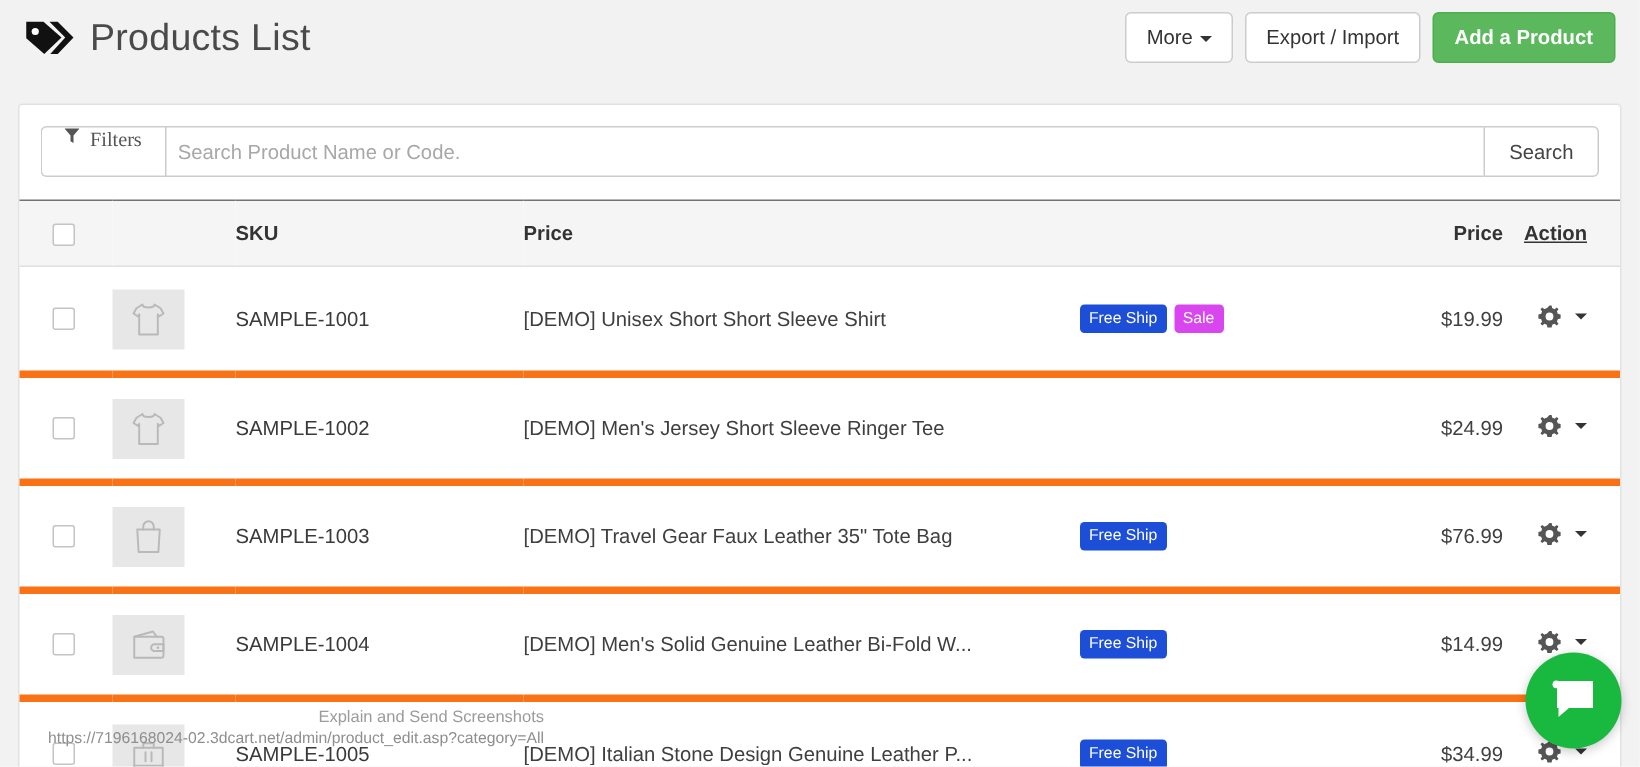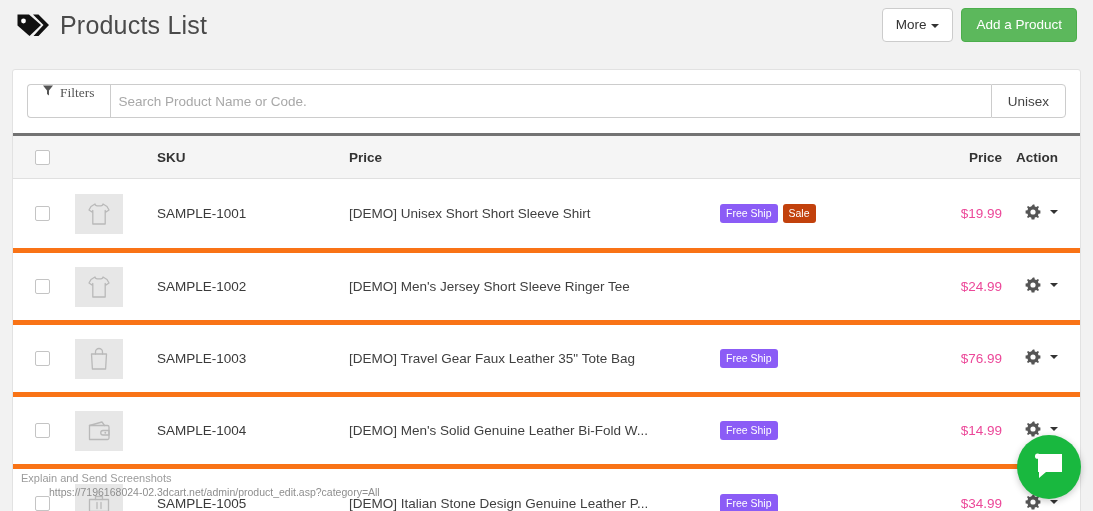--- a/index.html
+++ b/index.html
@@ -50,20 +50,21 @@
     background: #fff;
     color: #333;
     cursor: pointer;
     white-space: nowrap;
   }
   .btn-primary {
     background: #5cb85c;
     border-color: #4cae4c;
     color: #fff;
     padding: 9px 14px;
+    font-weight: bold;
   }
   .caret {
     display: inline-block;
     width: 0; height: 0;
     margin-left: 5px;
     vertical-align: middle;
     border-left: 4px solid transparent;
     border-right: 4px solid transparent;
     border-top: 4px solid #333;
   }
@@ -127,36 +128,36 @@
 
   
   table.products {
     width: 100%;
     border-collapse: collapse;
     margin-top: 15px;
     table-layout: fixed;
   }
   table.products thead th {
     background: #f5f5f5;
-    border-top: 3px solid #737373;
+    border-top: 1px solid #737373;
     border-bottom: 1px solid #e0e0e0;
     font-size: 13.5px;
     font-weight: 700;
     color: #333;
     text-align: left;
     padding: 13px 0;
     height: 44px;
   }
   .col-check  { width: 62px;  padding-left: 22px !important; }
   .col-img    { width: 82px; }
   .col-sku    { width: 192px; }
   .col-name   { }
   .col-badges { width: 190px; }
   .col-price  { width: 92px;  text-align: right !important; }
-  .col-action { width: 78px;  text-align: right !important; padding-right: 22px !important; }
+  .col-action { width: 78px;  text-align: right !important; padding-right: 22px !important; text-decoration: underline; }
 
   table.products tbody td {
     border-bottom: 5px solid #f97316;
     padding: 0;
     height: 72px;
     vertical-align: middle;
     font-size: 13.5px;
     color: #444;
   }
   tbody tr:last-child td { border-bottom: none; }
@@ -190,24 +191,24 @@
   .badges { display: flex; gap: 5px; align-items: center; }
   .badge {
     display: inline-block;
     font-size: 10.5px;
     line-height: 1;
     padding: 4px 6px 5px 6px;
     border-radius: 3px;
     color: #fff;
     white-space: nowrap;
   }
-  .badge-ship { background: #8b5cf6; }
-  .badge-sale { background: #c2410c; }
-
-  .price { text-align: right; font-size: 13.5px; color: #ec4899; white-space: nowrap; }
+  .badge-ship { background: #1d4ed8; }
+  .badge-sale { background: #d946ef; }
+
+  .price { text-align: right; font-size: 13.5px; color: #404040; white-space: nowrap; }
 
   .action-cell { text-align: right; padding-right: 22px !important; }
   .gear-btn {
     display: inline-flex;
     align-items: center;
     gap: 4px;
     background: none;
     border: none;
     cursor: pointer;
     padding: 0;
@@ -227,25 +228,26 @@
     align-items: center;
     justify-content: center;
     cursor: pointer;
     box-shadow: 0 2px 7px rgba(0,0,0,.22);
     z-index: 40;
   }
 
   
   .status-overlay {
     position: absolute;
-    left: 21px;
+    left: 4px;
     bottom: 12px;
     z-index: 30;
     pointer-events: none;
     line-height: 1.25;
+    text-align: right;
   }
   .status-overlay .line1 {
     font-size: 11px;
     color: #9b9b9b;
     white-space: nowrap;
   }
   .status-overlay .line2 {
     font-size: 10.5px;
     color: #8e8e8e;
     white-space: nowrap;
@@ -264,37 +266,38 @@
           <path d="M1.5 4.5 L13 4.5 L25 15 L13.5 26 L1.5 15.5 Z" fill="#111"></path>
           <circle cx="7.5" cy="11" r="2.4" fill="#fff"></circle>
           <path d="M17 4.5 L22.5 4.5 L33 15 L22.5 26 L17.5 26 L27.5 15 Z" fill="#111"></path>
         </svg>
       </span>
       <span class="page-title">Products List</span>
     </div>
 
     <div class="head-actions">
       <button class="btn"><span>More</span><span class="caret"></span></button>
+      <button class="btn">Export / Import</button>
       <button class="btn btn-primary">Add a Product</button>
     </div>
   </div>
 
   <div class="panel">
 
     <div class="search-bar">
       <button class="filters-btn">
         <span class="funnel">
           <svg class="funnel" viewBox="0 0 10 11" xmlns="http://www.w3.org/2000/svg">
             <path d="M0 0.6 H10 L6 5.4 V10.4 L4 9.1 V5.4 Z" fill="#555"></path>
           </svg>
         </span>
         <span>Filters</span>
       </button>
       <input class="search-input" type="text" placeholder="Search Product Name or Code." style="">
-      <button class="search-btn">Unisex</button>
+      <button class="search-btn">Search</button>
     </div>
 
     <table class="products">
       <thead>
         <tr>
           <th class="col-check">
             <input type="checkbox" class="cb" style="">
           </th>
           <th class="col-img"></th>
           <th class="col-sku">SKU</th>

